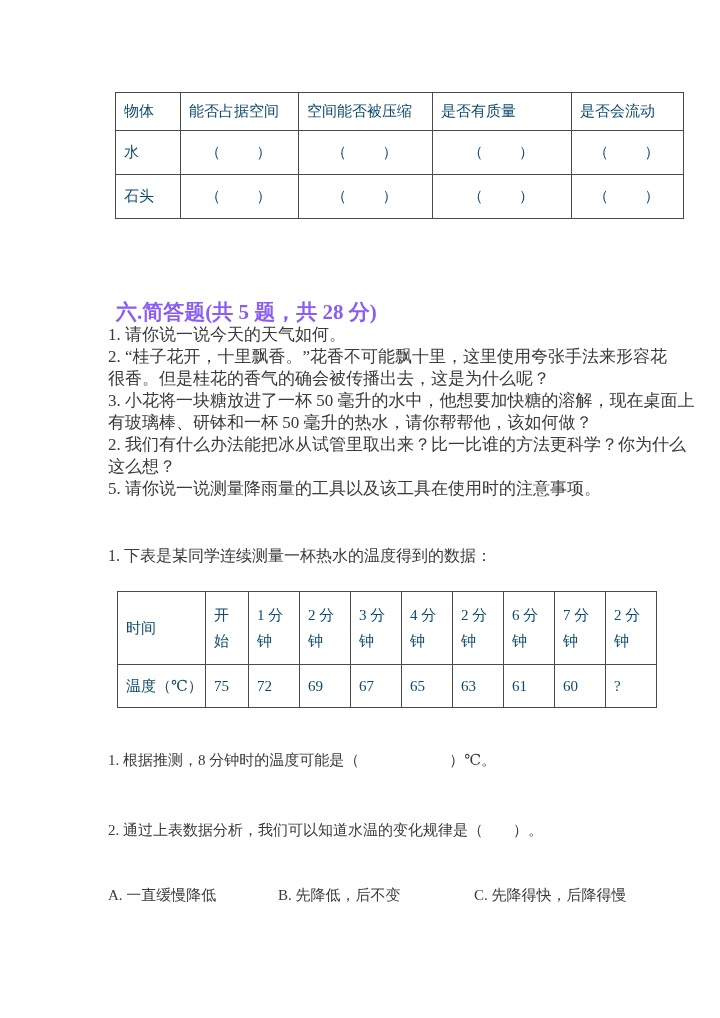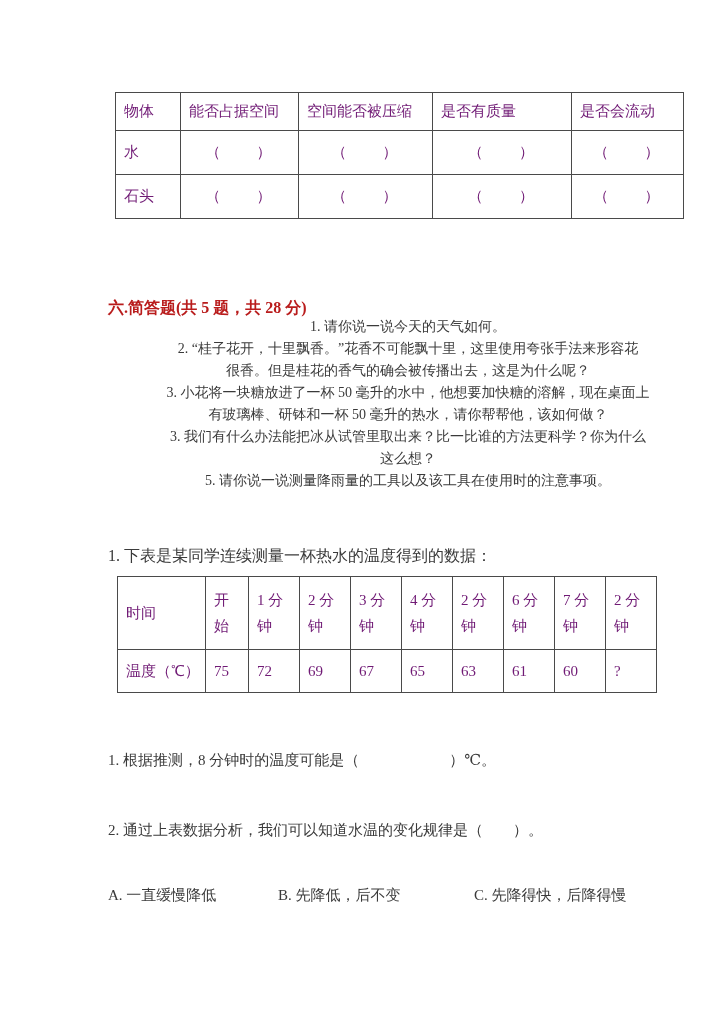--- a/index.html
+++ b/index.html
@@ -12,58 +12,58 @@
     color: #3a3a3a;
   }
   .page { position: absolute; inset: 0; background: #ffffff; }
 
   
   table { border-collapse: collapse; table-layout: fixed; }
   td, th {
     border: 1.5px solid #4a4a4a;
     font-weight: normal;
     font-size: 15px;
-    color: #701a75;
+    color: #0c4a6e;
     text-align: left;
     vertical-align: middle;
     padding: 0 0 0 8px;
     overflow: hidden;
     white-space: nowrap;
   }
 
   
   .obj-table { position: absolute; left: 115px; top: 92px; width: 568px; }
   .obj-table tr.head td { height: 38px; }
   .obj-table tr.data td { height: 44px; }
   .obj-table td.blank { text-align: center; padding: 0; letter-spacing: 2px; }
 
   
   .sec-heading {
-    position: absolute; left: 108px;
-    font-size: 16px; font-weight: bold; color: #b91c1c;
+    position: absolute; left: 116px;
+    font-size: 21px; font-weight: bold; color: #8b5cf6;
     white-space: nowrap;
   }
   .heading-six { top: 298px; }
   .heading-seven { top: 508px; }
 
   .q-block {
-    position: absolute; left: 108px; top: 316px; width: 600px;
-    font-size: 14px; line-height: 22px; text-align: center;
+    position: absolute; left: 108px; top: 324px; width: 600px;
+    font-size: 17px; line-height: 22px;
   }
   .q-block .q-item { white-space: pre-line; }
 
   .intro-line {
     position: absolute; left: 108px; top: 546px; width: 600px;
     font-size: 16px; white-space: nowrap;
   }
 
   
-  .temp-table { position: absolute; left: 117px; top: 576px; width: 539px; }
+  .temp-table { position: absolute; left: 117px; top: 591px; width: 539px; }
   .temp-table tr.head td { height: 73px; white-space: pre-line; line-height: 26px; }
-  .temp-table tr.data td { height: 43px; font-family: Liberation Serif, serif; }
+  .temp-table tr.data td { height: 43px; }
 
   
   .sub-q { position: absolute; left: 108px; width: 600px; font-size: 15px; white-space: nowrap; }
   .sub-q1 { top: 751px; }
   .sub-q2 { top: 821px; }
 
   
   .choices { position: absolute; left: 108px; top: 886px; width: 600px; height: 22px; }
   .choice { position: absolute; top: 0; font-size: 15px; white-space: nowrap; }
   .choice-a { left: 0; }
@@ -109,21 +109,21 @@
     </table>
 
   <div class="sec-heading heading-six">六.简答题(共 5 题，共 28 分)</div>
 
   <div class="q-block">
     <div class="q-item">1. 请你说一说今天的天气如何。</div>
     <div class="q-item">2. “桂子花开，十里飘香。”花香不可能飘十里，这里使用夸张手法来形容花
 很香。但是桂花的香气的确会被传播出去，这是为什么呢？</div>
     <div class="q-item">3. 小花将一块糖放进了一杯 50 毫升的水中，他想要加快糖的溶解，现在桌面上
 有玻璃棒、研钵和一杯 50 毫升的热水，请你帮帮他，该如何做？</div>
-    <div class="q-item">3. 我们有什么办法能把冰从试管里取出来？比一比谁的方法更科学？你为什么
+    <div class="q-item">2. 我们有什么办法能把冰从试管里取出来？比一比谁的方法更科学？你为什么
 这么想？</div>
     <div class="q-item">5. 请你说一说测量降雨量的工具以及该工具在使用时的注意事项。</div>
   </div>
 
 
   <div class="intro-line">1. 下表是某同学连续测量一杯热水的温度得到的数据：</div>
 
   <table class="temp-table">
     <colgroup>
       <col style="width:88px">

